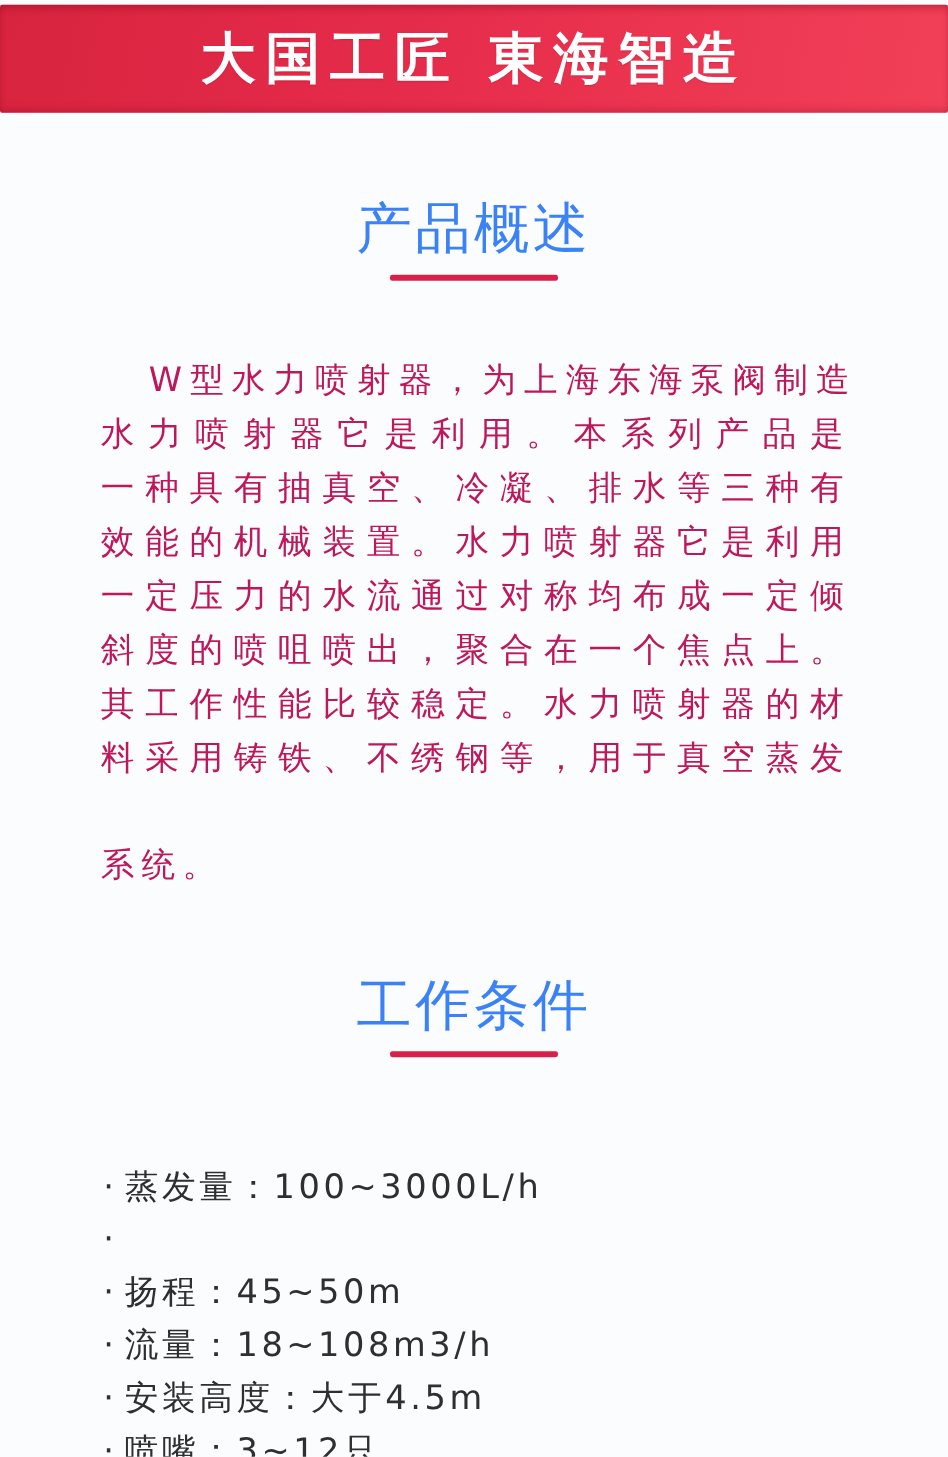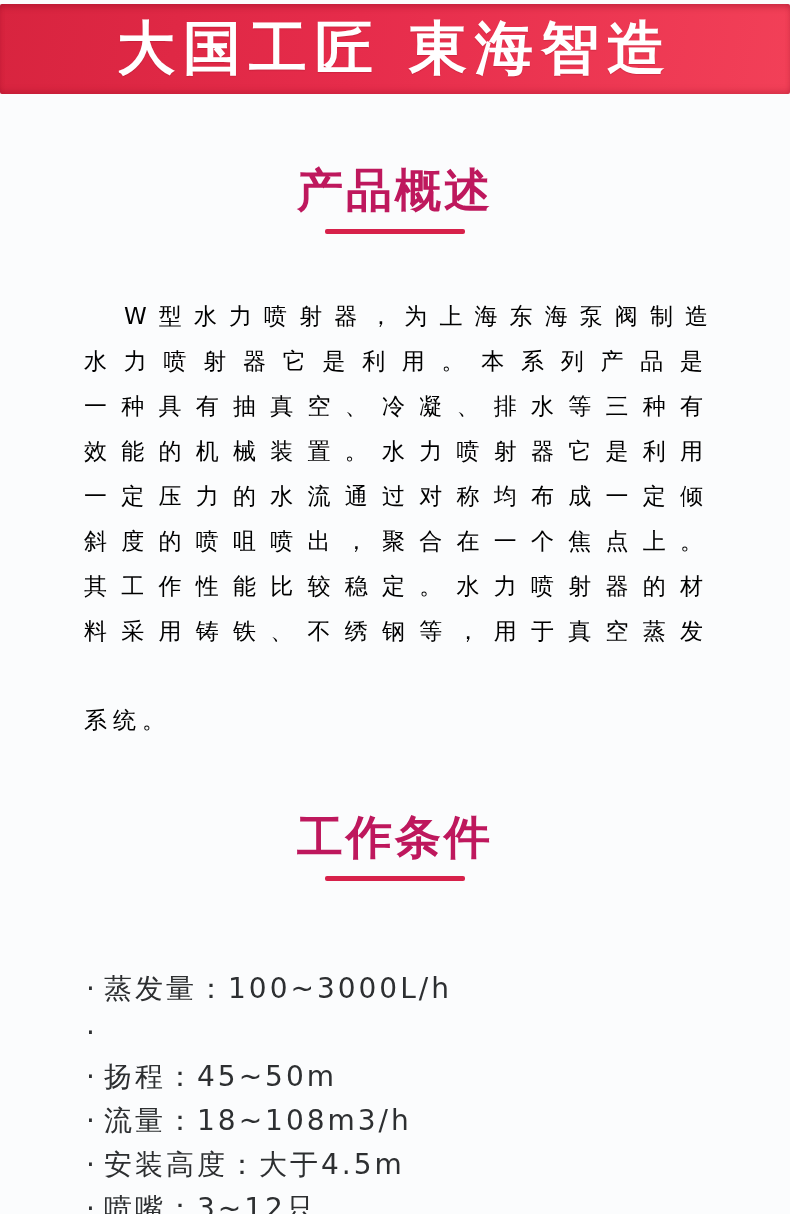--- a/index.html
+++ b/index.html
@@ -16,52 +16,52 @@
     margin-top: 4px;
     width: 790px; height: 90px;
     background: linear-gradient(100deg, #d8243f 0%, #e62c4b 45%, #f24058 100%);
     border-radius: 2px;
     box-shadow: inset 0 5px 7px -3px rgba(130, 5, 28, .45),
                 inset 0 -5px 7px -3px rgba(130, 5, 28, .30);
     display: flex; align-items: center; justify-content: center;
   }
   .banner-title {
     color: #ffffff;
-    font-size: 58px;
+    font-size: 46px;
     font-weight: 800;
     letter-spacing: 8px;
     white-space: pre;
     text-shadow: 0 1px 1px rgba(140, 10, 30, .25);
   }
 
   
   .section-heading {
     text-align: center;
     font-size: 46px;
-    font-weight: 700;
-    color: #be185d;
+    font-weight: 400;
+    color: #3b82f6;
     letter-spacing: 3px;
     line-height: 52px;
   }
   .heading-overview { margin-top: 70px; }
   .heading-conditions { margin-top: 68px; }
   .heading-underline {
     width: 140px; height: 5px;
     background: #d7214a;
     border-radius: 2px;
     margin: 13px auto 0 auto;
   }
 
   
   .overview-paragraph {
     margin: 60px 82px 0 84px;
     width: 624px;
-    font-size: 23px;
+    font-size: 28px;
     line-height: 45px;
-    color: #000000;
+    color: #be185d;
   }
   .para-line {
     text-align: justify;
     text-align-last: justify;
     letter-spacing: 5px;
   }
   .para-line.first { padding-left: 40px; letter-spacing: 0; }
   .para-line.last { text-align: center; text-align-last: left; letter-spacing: 6px; margin-top: 44px; }
 
   

